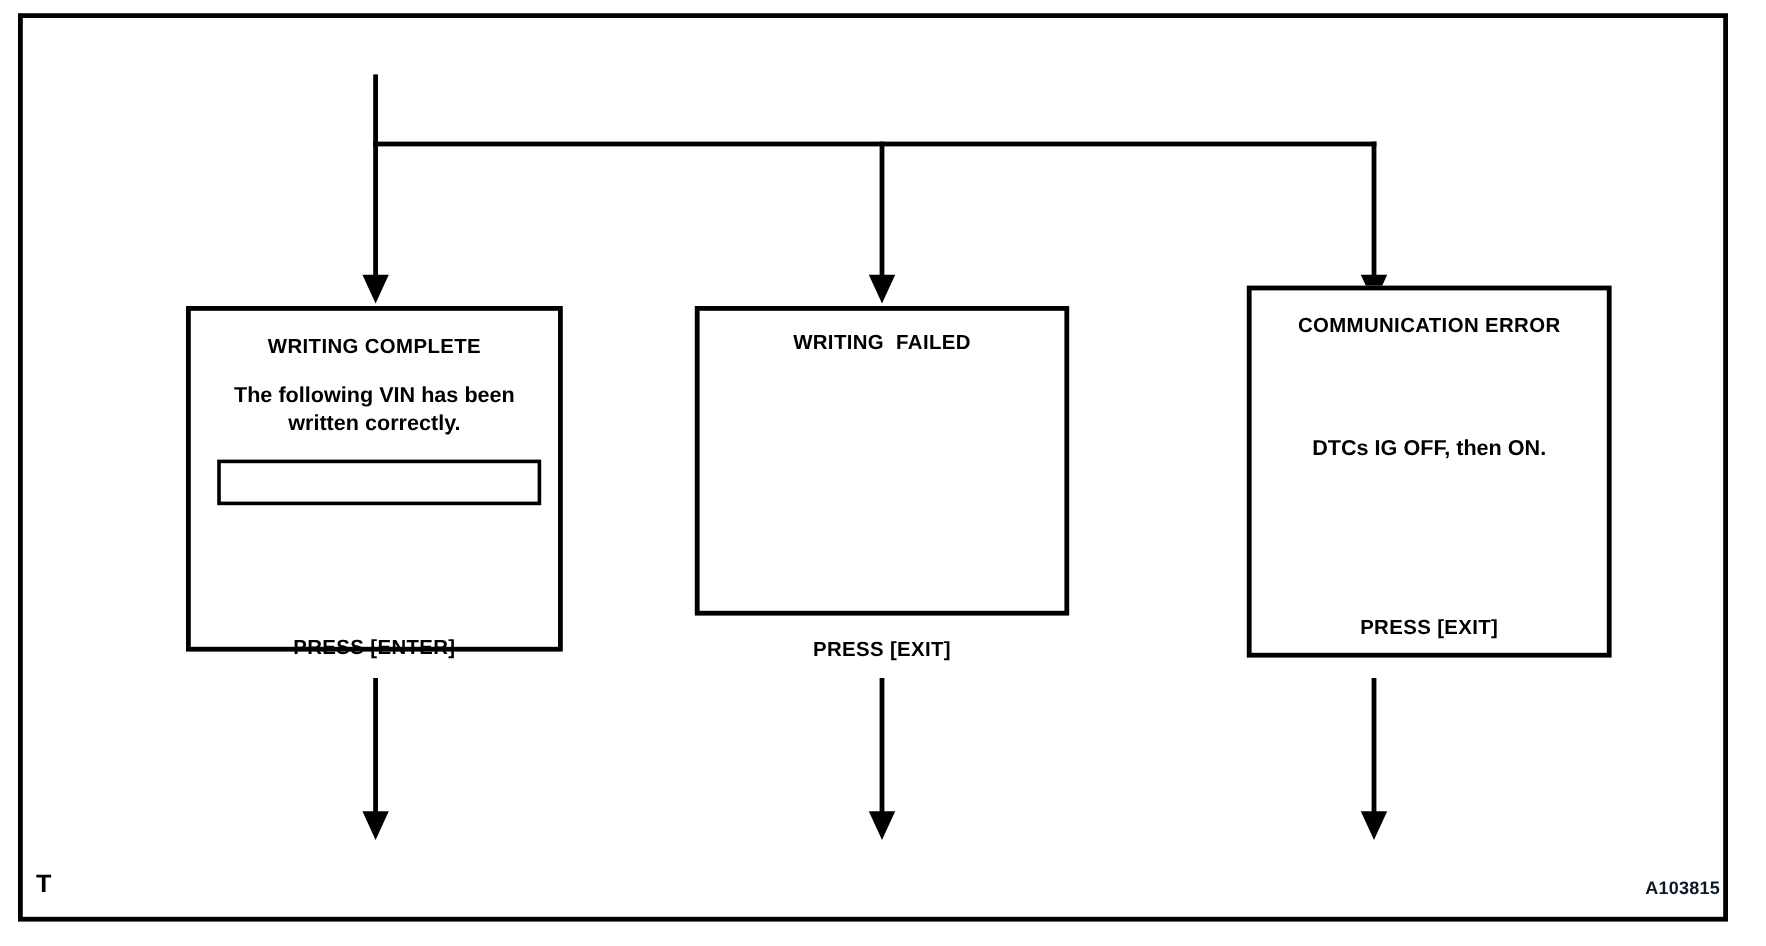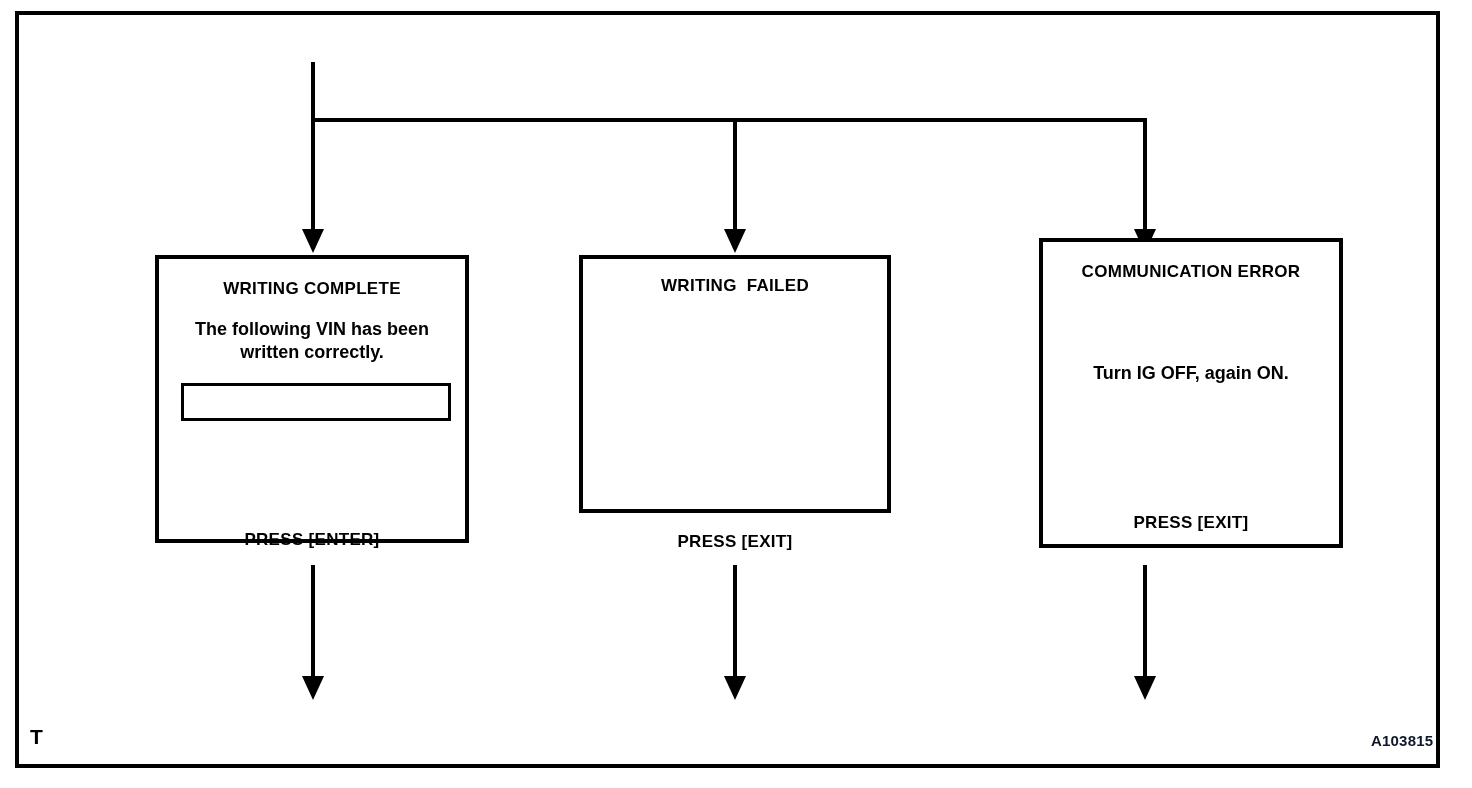--- a/index.html
+++ b/index.html
@@ -166,20 +166,20 @@
     <div class="screen-footer" style="top:272px;">PRESS [ENTER]</div>
   </div>
 
   <div class="screen-box" style="left:579px; top:255px; width:312px; height:258px;">
     <div class="screen-title" style="top:18px;">WRITING  FAILED</div>
     <div class="screen-footer" style="top:274px;">PRESS [EXIT]</div>
   </div>
 
   <div class="screen-box" style="left:991px; top:238px; width:304px; height:310px;margin-left:48px;">
     <div class="screen-title" style="top:21px;">COMMUNICATION ERROR</div>
-    <div class="screen-body" style="top:120px;">Turn IG OFF, again ON.</div>
+    <div class="screen-body" style="top:120px;">DTCs IG OFF, then ON.</div>
     <div class="screen-footer" style="top:272px;">PRESS [EXIT]</div>
   </div>
 
   <div class="corner-marker">T</div>
   <div class="figure-id">A103815</div>
 
 </div>
 
 </body></html>

